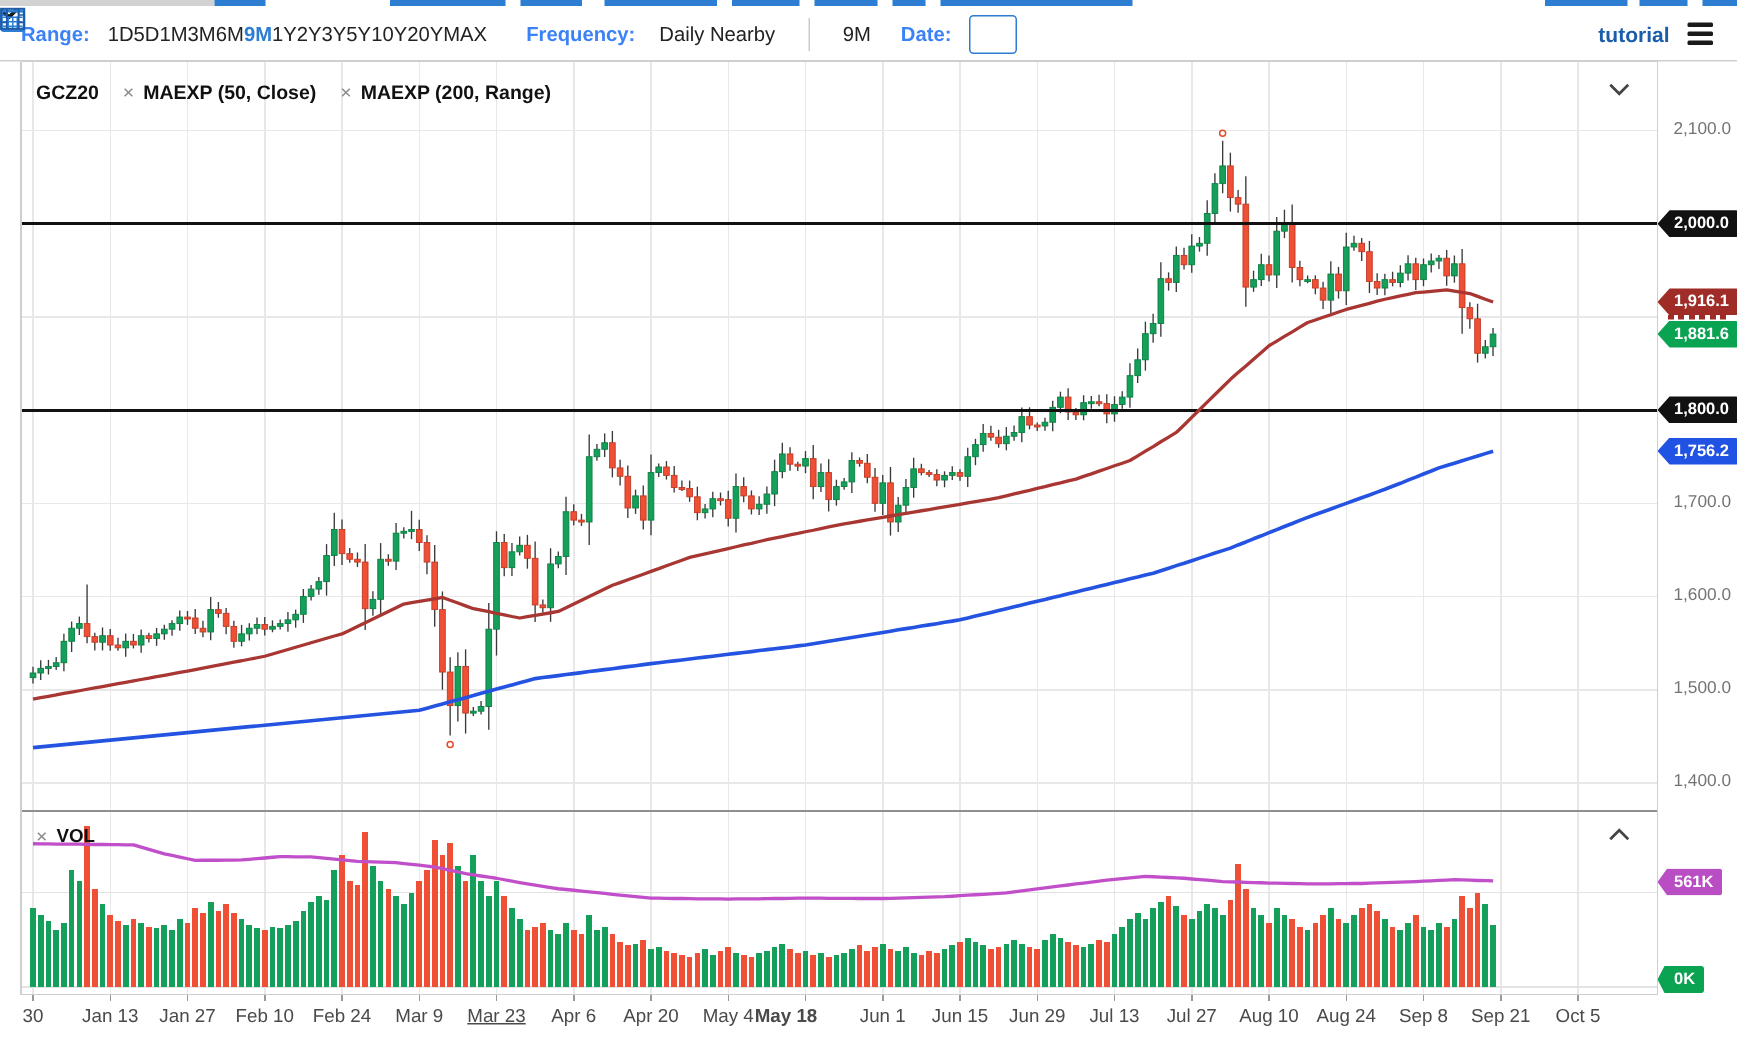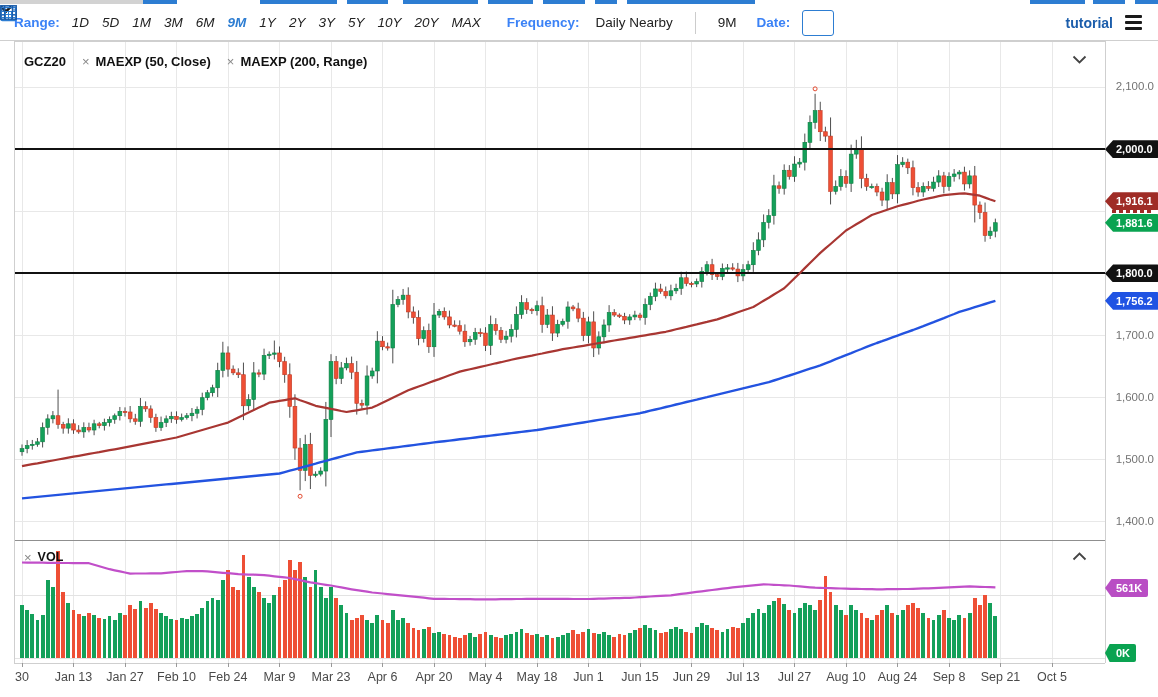--- a/index.html
+++ b/index.html
@@ -8,21 +8,21 @@
 
   
   .topstrip { position:absolute; left:0; top:0; width:1158px; height:5px; }
   .topstrip .frag { position:absolute; top:0; height:4px; }
 
   
   .toolbar { position:absolute; left:0; top:5px; width:1158px; height:36px;
              display:flex; align-items:center; padding:0 14px; gap:10px;
              border-bottom:1px solid #cfcfcf; font-size:13.5px; color:#222; }
   .tb-label { font-weight:bold; color:#3b82f6; margin-right:2px; }
-  .ranges { display:flex; gap:13px; margin-right:16px;font-style:italic; }
+  .ranges { display:flex; margin-right:16px; }
   .range-item { cursor:pointer; color:#222; }
   .range-item.active { color:#2d7dd2; font-weight:bold; }
   .dd { display:flex; align-items:flex-end; gap:7px; cursor:pointer; padding:2px 4px; }
   .vsep { width:1px; height:22px; background:#ccc; margin:0 8px; }
   .chev { width:12px; height:8px; }
   .cal-btn { width:32px; height:26px; border:1.5px solid #2d7dd2; border-radius:3px;
              background:#fff; display:flex; align-items:center; justify-content:center; cursor:pointer; }
   .tb-right { margin-left:auto; display:flex; align-items:center; gap:10px; }
   .tutorial { display:flex; align-items:center; gap:5px; color:#1b5dab; font-weight:bold; font-size:14px; cursor:pointer;margin-left:12px; }
   .burger { display:flex; flex-direction:column; gap:3px; cursor:pointer; padding:2px; }
@@ -820,25 +820,25 @@
       <div class="badge" style="top: 264.42px; background: rgb(17, 17, 17);">1,800.0</div>
       <div class="badge" style="top: 291.637px; background: rgb(32, 83, 227);">1,756.2</div>
       <div class="badge" style="top: 579px; background: rgb(185, 78, 196);">561K</div>
       <div class="badge" style="top: 644px; background: rgb(10, 163, 81);">0K</div>
       <div class="xlab" style="left: 22px;">30</div>
       <div class="xlab" style="left: 73.5px;">Jan 13</div>
       <div class="xlab" style="left: 125px;">Jan 27</div>
       <div class="xlab" style="left: 176.5px;">Feb 10</div>
       <div class="xlab" style="left: 228px;">Feb 24</div>
       <div class="xlab" style="left: 279.5px;">Mar 9</div>
-      <div class="xlab" style="left: 331px;">Mar 23</div>
+      <div class="xlab" style="left: 331px; text-decoration: underline;">Mar 23</div>
       <div class="xlab" style="left: 382.5px;">Apr 6</div>
       <div class="xlab" style="left: 434px;">Apr 20</div>
       <div class="xlab" style="left: 485.5px;">May 4</div>
-      <div class="xlab" style="left: 537px;">May 18</div>
+      <div class="xlab" style="left: 524px; font-weight: bold;">May 18</div>
       <div class="xlab" style="left: 588.5px;">Jun 1</div>
       <div class="xlab" style="left: 640px;">Jun 15</div>
       <div class="xlab" style="left: 691.5px;">Jun 29</div>
       <div class="xlab" style="left: 743px;">Jul 13</div>
       <div class="xlab" style="left: 794.5px;">Jul 27</div>
       <div class="xlab" style="left: 846px;">Aug 10</div>
       <div class="xlab" style="left: 897.5px;">Aug 24</div>
       <div class="xlab" style="left: 949px;">Sep 8</div>
       <div class="xlab" style="left: 1000.5px;">Sep 21</div>
       <div class="xlab" style="left: 1052px;">Oct 5</div>

